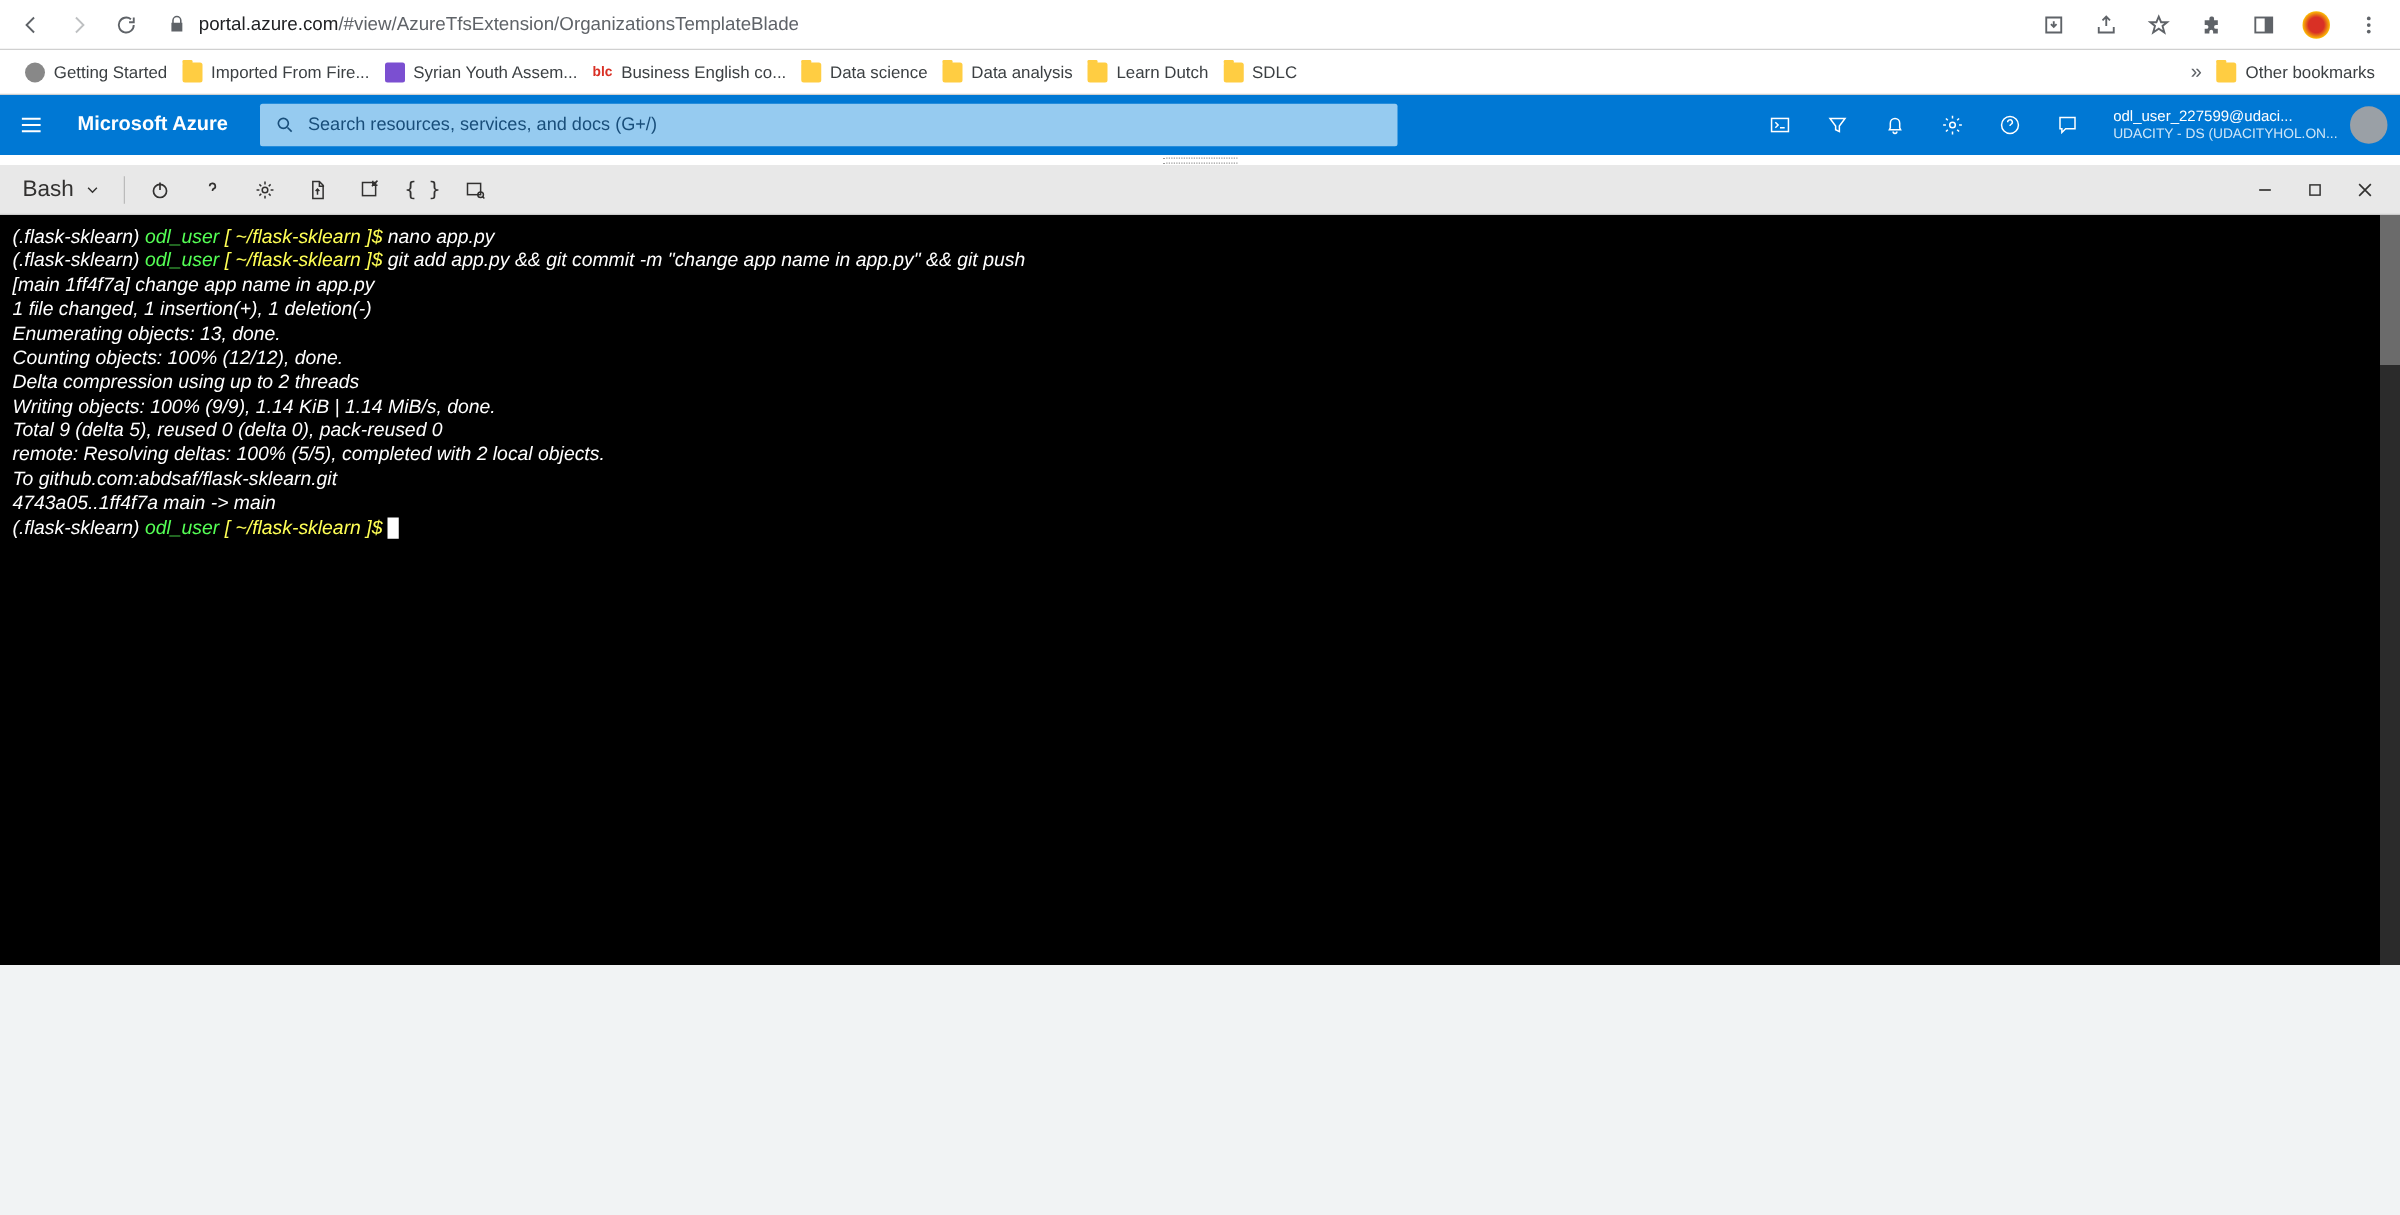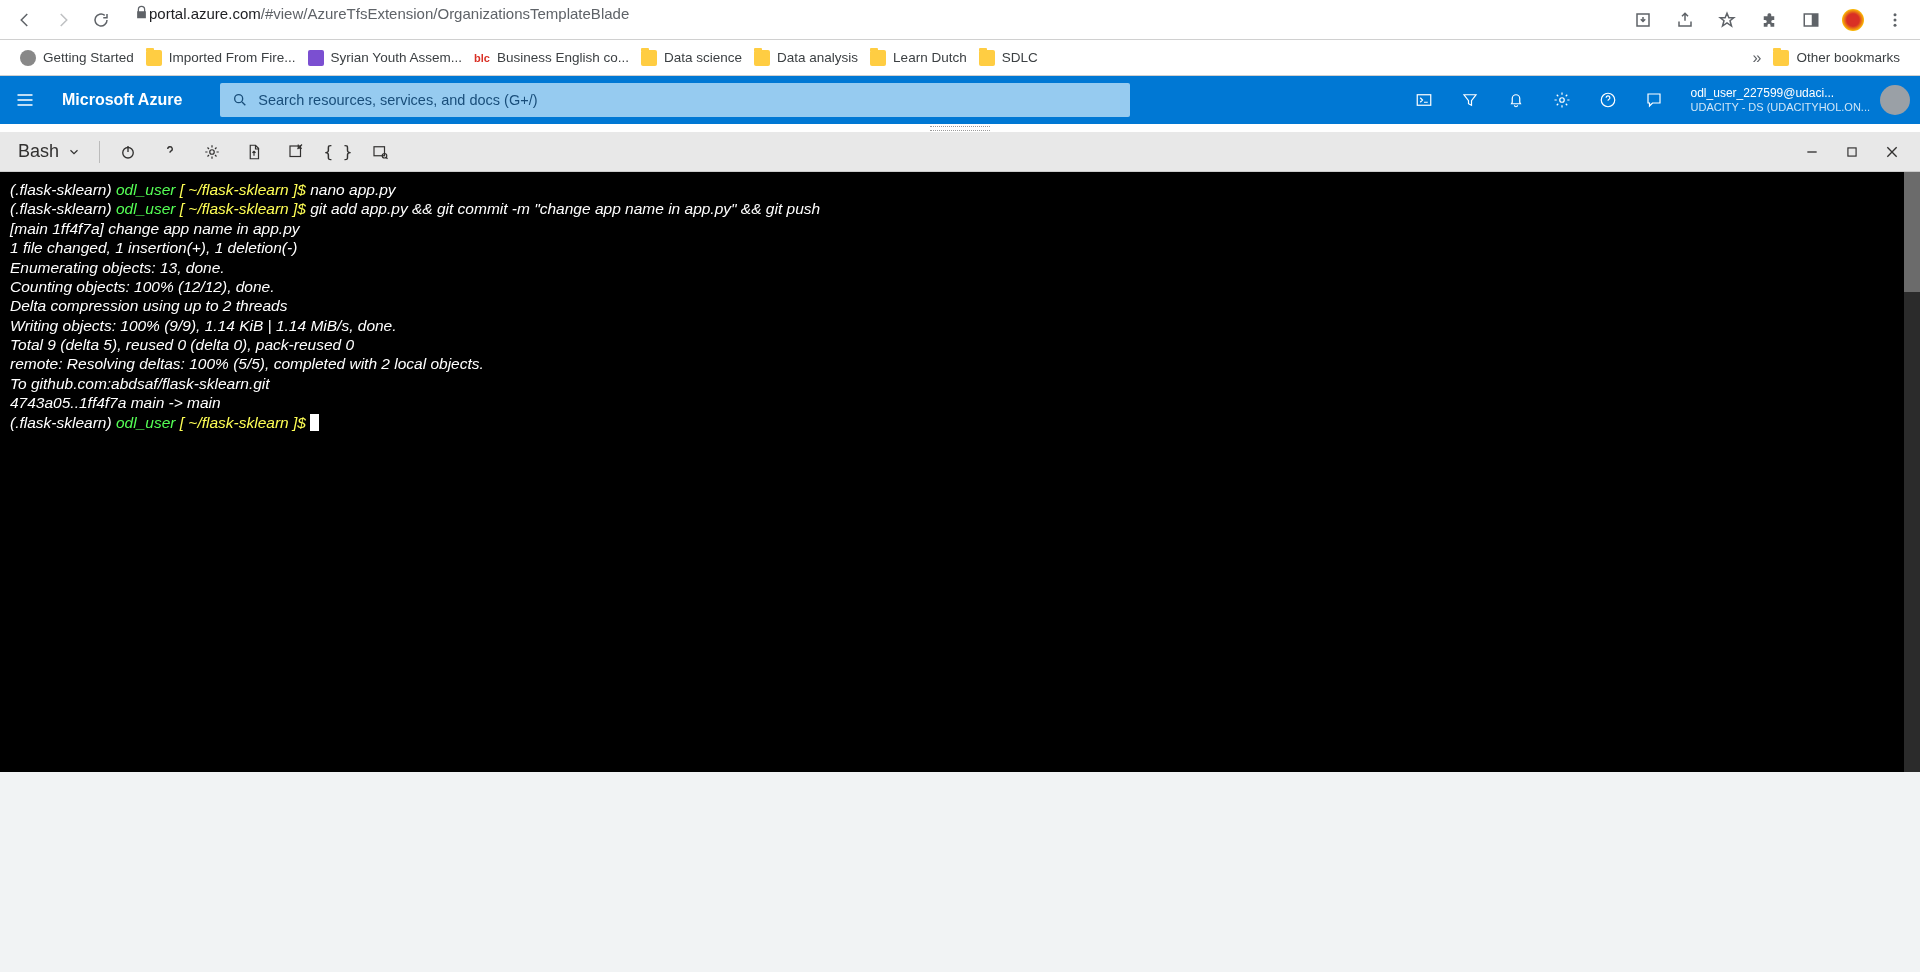--- a/index.html
+++ b/index.html
@@ -1,41 +1,41 @@
 <!DOCTYPE html>
 <html><head>
 <meta charset="utf-8">
 <style>
 * { margin: 0; padding: 0; box-sizing: border-box; font-family: "Segoe UI", Arial, sans-serif; }
 html, body { width: 1920px; height: 972px; overflow: hidden; background: #f1f3f4; }
 
 
 .addr-bar { height: 40px; display: flex; align-items: center; padding: 0 8px; background: #fff; border-bottom: 1px solid #d0d0d0; gap: 4px; }
 .addr-btn { width: 34px; height: 34px; display: flex; align-items: center; justify-content: center; color: #5f6368; border-radius: 50%; }
-.url-box { flex: 1; height: 30px; display: flex; padding: 0 12px; color: #202124; font-size: 15px; }
+.url-box { flex: 1; height: 30px; display: flex; align-items: center; padding: 0 12px; color: #202124; font-size: 15px; gap: 10px; }
 .url-text { color: #5f6368; }
 .url-text .dark { color: #202124; }
 .addr-right { display: flex; align-items: center; gap: 8px; }
 
 
 .bk-bar { height: 36px; background: #fff; display: flex; align-items: center; padding: 0 20px; gap: 12px; border-bottom: 1px solid #d0d0d0; }
 .bk-item { display: flex; align-items: center; gap: 7px; font-size: 13.5px; color: #3c4043; white-space: nowrap; }
 .bk-ico { width: 16px; height: 16px; border-radius: 2px; display:inline-block; }
 .bk-ico.folder { background: #ffcd42; position:relative; }
 .bk-ico.folder::before { content:''; position:absolute; top:-2px; left:0; width:8px; height:3px; background:#ffcd42; border-radius:1px 1px 0 0;}
 .bk-ico.globe { background: #888; border-radius:50%; }
 .bk-ico.purple { background: #7b4fd1; }
 .bk-ico.red { color:#d93025; font-weight:bold; font-size:11px; line-height:16px; text-align:center; background:transparent; }
 .bk-spacer { flex:1; }
 .bk-chev { color:#5f6368; font-size:16px; }
 
 
 .az-header { height: 48px; background: #0078d4; display: flex; align-items: center; color: #fff; }
 .az-menu { width: 50px; height: 48px; display:flex; align-items:center; justify-content:center; }
-.az-brand { font-size: 16px; font-weight: 600; padding: 0 38px 0 12px; }
+.az-brand { font-size: 16px; font-weight: 600; padding: 0 26px 0 12px; }
 .az-search { flex: 0 0 910px; height: 34px; background: #96cbf0; border-radius: 2px; display:flex; align-items:center; padding: 0 12px; color:#194e7a; gap:10px; font-size:14.5px;}
 .az-tools { margin-left: auto; display: flex; align-items: center; height:48px;}
 .az-tool { width: 46px; height: 48px; display:flex; align-items:center; justify-content:center; color:#fff; font-size:17px;}
 .az-acct { padding: 0 10px 0 14px; display:flex; align-items:center; gap:10px;justify-content:center; }
 .az-acct-txt { text-align:left; font-size:12px; line-height:1.2; max-width:190px; overflow:hidden; white-space:nowrap;}
 .az-acct-txt .l1 { color:#fff; }
 .az-acct-txt .l2 { color:#cfe6f7; font-size:11px;}
 .az-avatar { width:30px; height:30px; border-radius:50%; background:#9aa0a6; }
 
 

